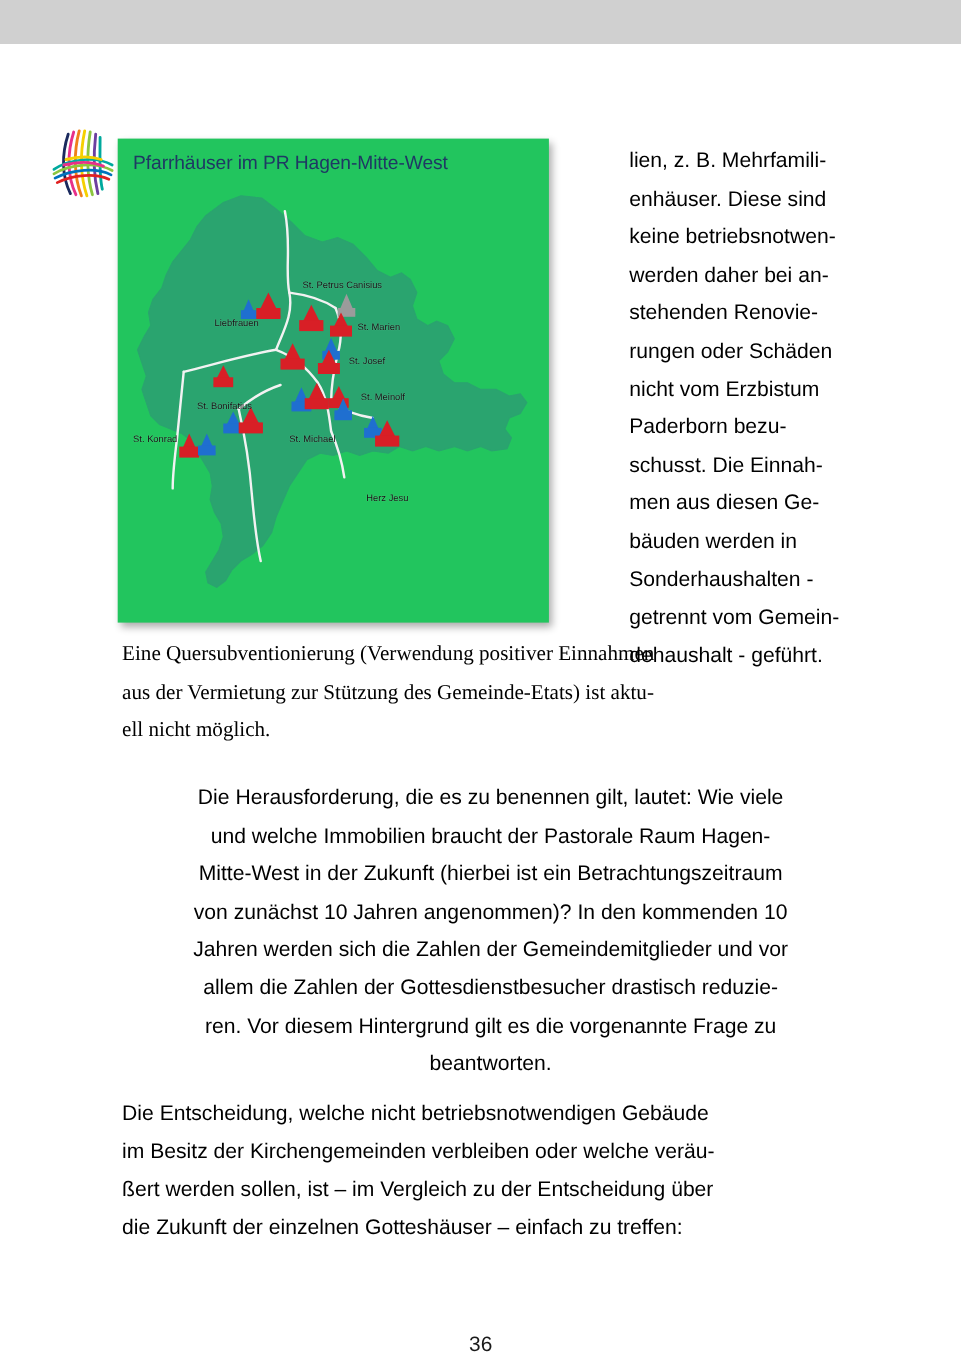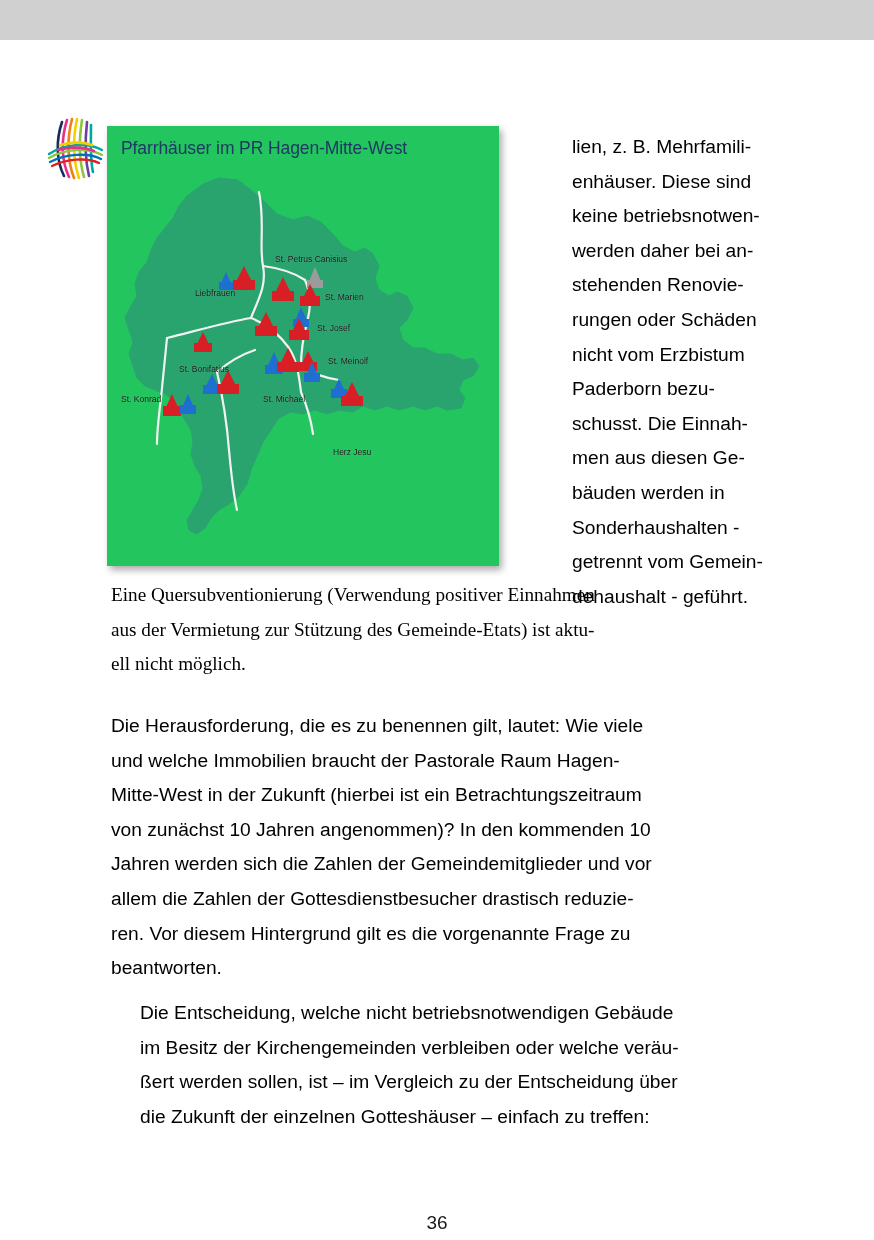--- a/index.html
+++ b/index.html
@@ -82,22 +82,22 @@
     left: 111px;
     width: 670px;
     font-size: 19.2px;
     line-height: 34.6px;
     color: #000000;
     font-family: "Liberation Sans", sans-serif;
   }
   .para div { white-space: nowrap; }
 
   .p1 { top: 538px; font-family: Liberation Serif, serif; }
-  .p2 { top: 669px; }
-  .p3 { top: 956px; margin-left: 29px; }
+  .p2 { top: 669px; text-align: center; }
+  .p3 { top: 956px; }
 
   .page-number {
     position: absolute;
     left: 0; top: 1172px;
     width: 874px;
     text-align: center;
     font-size: 19px;
     color: #1a1a1a;
     font-family: Liberation Sans, sans-serif;
   }

